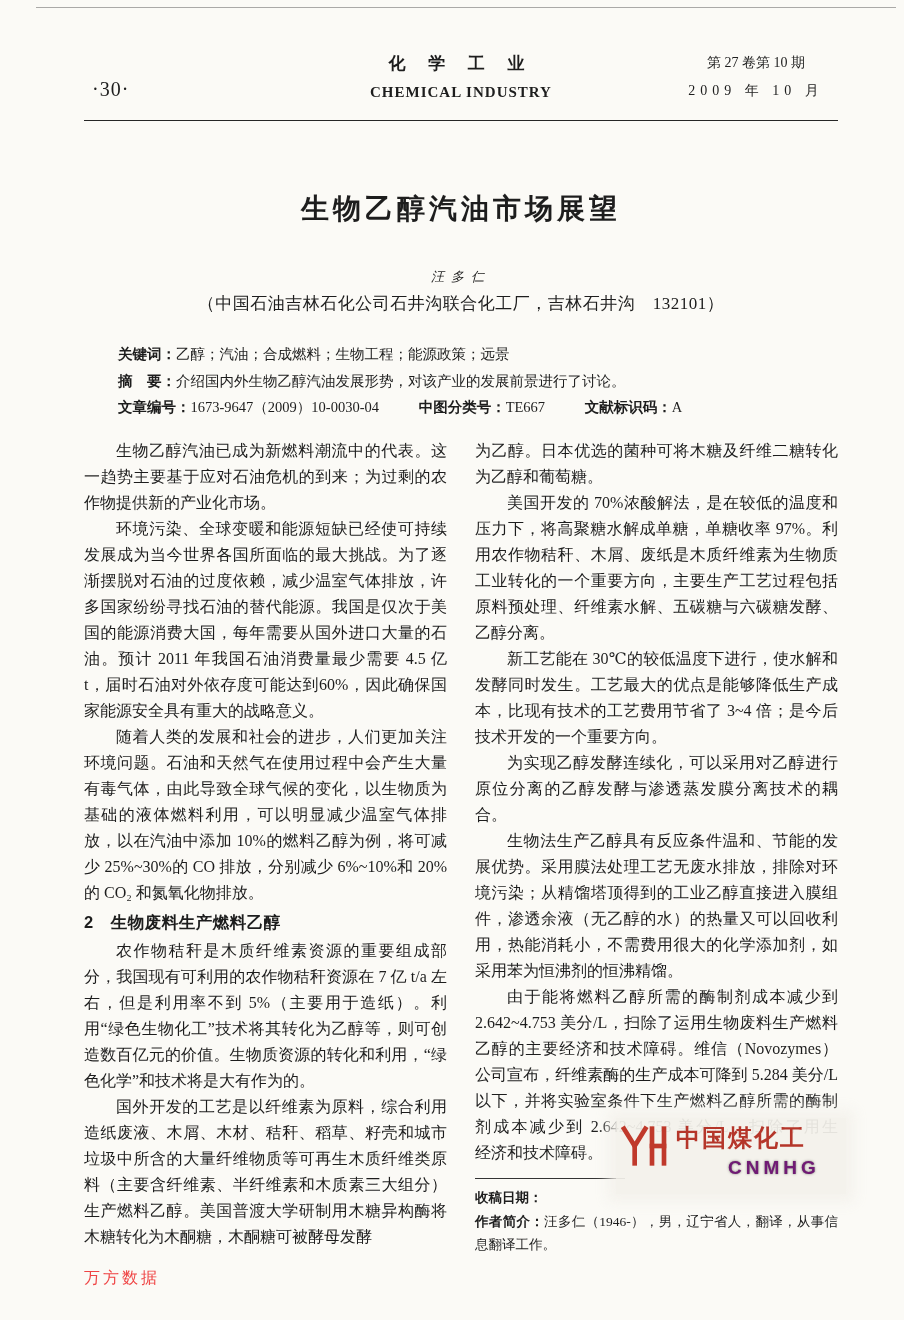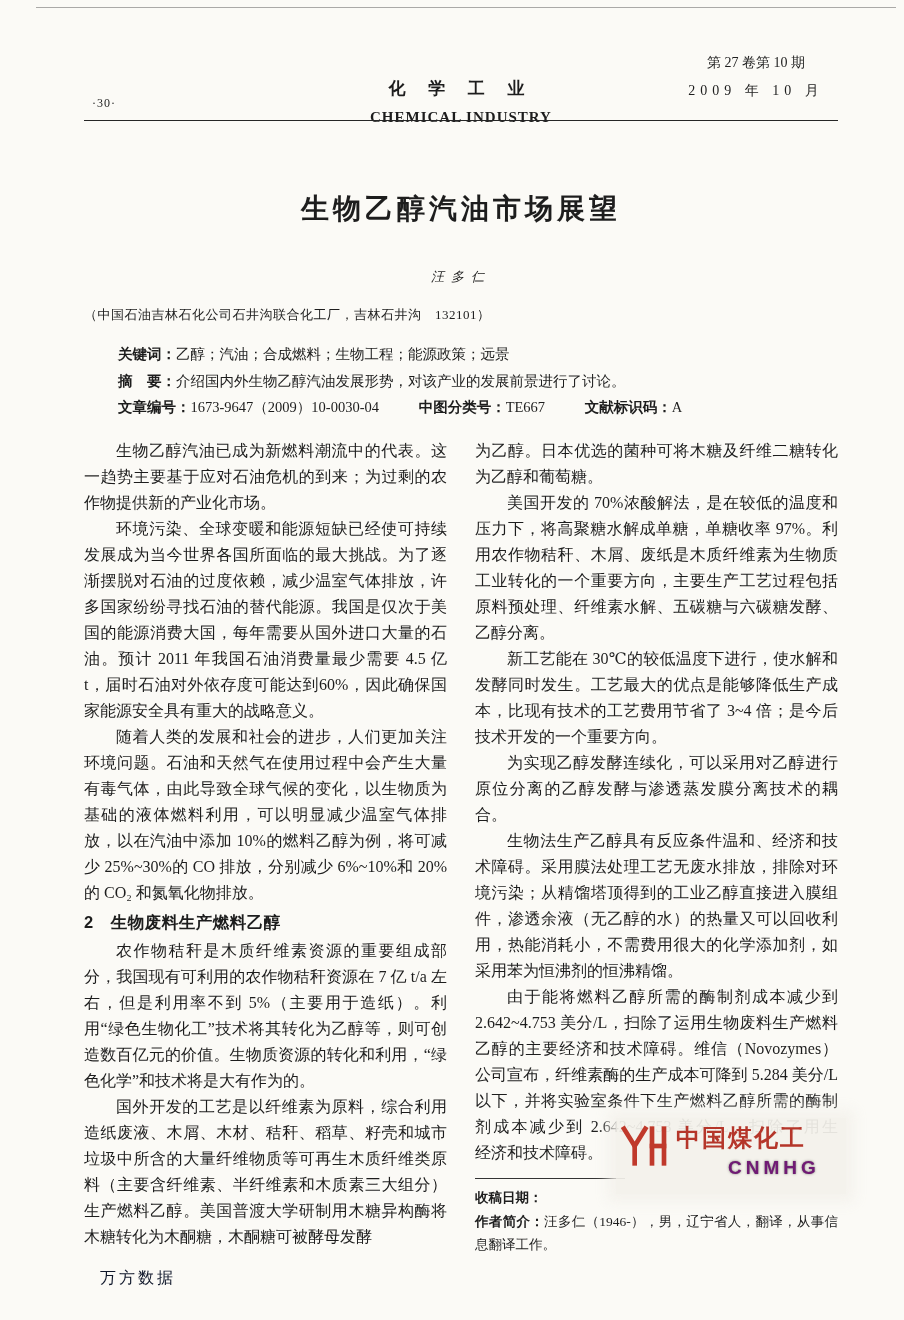--- a/index.html
+++ b/index.html
@@ -5,37 +5,37 @@
   * { margin:0; padding:0; box-sizing:border-box; }
   html,body { background:#e9e8e4; }
   .page {
     position:relative; width:904px; height:1320px; margin:0 auto;
     background:#fbfaf6; color:#1d1d1d; overflow:hidden;
     font-family:"Liberation Serif","DejaVu Serif",serif;
   }
   .scan-edge { position:absolute; top:7px; left:36px; width:860px; height:1px; background:rgba(70,70,70,.45); }
 
   
-  .ph-left  { position:absolute; left:92px; top:96px; font-size:12px; letter-spacing:1px; }
+  .ph-left  { position:absolute; left:92px; top:78px; font-size:20px; letter-spacing:1px; }
   .ph-center{ position:absolute; left:84px; top:52px; width:754px; text-align:center; }
-  .journal-cn { font-size:17px; font-weight:bold; letter-spacing:9px; font-family:"Liberation Sans","DejaVu Sans",sans-serif;margin-top:25px; }
+  .journal-cn { font-size:17px; font-weight:bold; letter-spacing:9px; font-family:"Liberation Sans","DejaVu Sans",sans-serif; }
   .journal-en { font-size:15px; font-weight:bold; letter-spacing:1px; margin-top:9px; }
   .ph-right { position:absolute; right:58px; top:54px; width:180px; text-align:center; font-size:14px; }
   .ph-right .date { margin-top:10px; letter-spacing:5px; }
   .header-rule { position:absolute; left:84px; top:120px; width:754px; border-top:1.6px solid #26262
 6; border-top:1.6px solid #262626; }
 
   
   .title { position:absolute; top:190px; left:84px; width:754px; text-align:center;
            font-size:28px; font-weight:bold; letter-spacing:4px;
            font-family:"Liberation Sans","DejaVu Sans",sans-serif; }
   .author { position:absolute; top:268px; left:84px; width:754px; text-align:center;
             font-size:13px; letter-spacing:7px; font-style:italic; }
-  .affiliation { position:absolute; top:306px; left:84px; width:754px; 
-                 font-size:13px; letter-spacing:.5px; }
+  .affiliation { position:absolute; top:292px; left:84px; width:754px; text-align:center;
+                 font-size:17px; letter-spacing:.5px; }
 
   
   .meta { position:absolute; left:118px; top:341px; width:688px; font-size:14.5px; line-height:26.5px; }
   .meta b { font-family:"Liberation Sans","DejaVu Sans",sans-serif; font-weight:bold; }
   .meta .id-group { margin-right:36px; }
 
   
   .columns { position:absolute; left:84px; top:438px; width:754px; display:flex; gap:28px; }
   .col { width:363px; font-size:16px; line-height:26px; text-align:justify; }
   .col p { text-indent:2em; }
@@ -55,21 +55,21 @@
                display:flex; align-items:flex-start; gap:8px; padding:5px 4px; }
   .wm-logo { flex:0 0 auto; }
   .wm-text { display:flex; flex-direction:column; align-items:flex-start;text-align:right; }
   .wm-cn { font-size:24px; font-weight:bold; color:#b5362a; letter-spacing:2px;
            font-family:"Liberation Sans","DejaVu Sans",sans-serif; line-height:30px; }
   .wm-en { font-size:19px; font-weight:bold; color:#701a75; letter-spacing:4px; margin:4px 0 0 52px;
            text-shadow:0 0 3px #9b9b93, 0 0 1px #8a8a82;
            font-family:"Liberation Sans","DejaVu Sans",sans-serif; }
 
   
-  .page-footer { position:absolute; left:100px; top:1268px; font-size:16px; color:#0f172a;
+  .page-footer { position:absolute; left:84px; top:1268px; font-size:16px; color:#ef4444;
                  letter-spacing:3px; font-family:Liberation Mono, monospace; }
 </style>
 </head>
 <body>
 
 <div class="page">
   <div class="scan-edge"></div>
 
   <div class="ph-left">·30·</div>
   <div class="ph-center">
@@ -103,21 +103,21 @@
       <p>随着人类的发展和社会的进步，人们更加关注环境问题。石油和天然气在使用过程中会产生大量有毒气体，由此导致全球气候的变化，以生物质为基础的液体燃料利用，可以明显减少温室气体排放，以在汽油中添加 10%的燃料乙醇为例，将可减少 25%~30%的 CO 排放，分别减少 6%~10%和 20%的 CO₂ 和氮氧化物排放。</p>
       <h2 class="section">2　生物废料生产燃料乙醇</h2>
       <p>农作物秸秆是木质纤维素资源的重要组成部分，我国现有可利用的农作物秸秆资源在 7 亿 t/a 左右，但是利用率不到 5%（主要用于造纸）。利用“绿色生物化工”技术将其转化为乙醇等，则可创造数百亿元的价值。生物质资源的转化和利用，“绿色化学”和技术将是大有作为的。</p>
       <p>国外开发的工艺是以纤维素为原料，综合利用造纸废液、木屑、木材、秸秆、稻草、籽壳和城市垃圾中所含的大量纤维物质等可再生木质纤维类原料（主要含纤维素、半纤维素和木质素三大组分）生产燃料乙醇。美国普渡大学研制用木糖异构酶将木糖转化为木酮糖，木酮糖可被酵母发酵</p>
     </div>
     <div class="col">
       <p class="cont">为乙醇。日本优选的菌种可将木糖及纤维二糖转化为乙醇和葡萄糖。</p>
       <p>美国开发的 70%浓酸解法，是在较低的温度和压力下，将高聚糖水解成单糖，单糖收率 97%。利用农作物秸秆、木屑、废纸是木质纤维素为生物质工业转化的一个重要方向，主要生产工艺过程包括原料预处理、纤维素水解、五碳糖与六碳糖发酵、乙醇分离。</p>
       <p>新工艺能在 30℃的较低温度下进行，使水解和发酵同时发生。工艺最大的优点是能够降低生产成本，比现有技术的工艺费用节省了 3~4 倍；是今后技术开发的一个重要方向。</p>
       <p>为实现乙醇发酵连续化，可以采用对乙醇进行原位分离的乙醇发酵与渗透蒸发膜分离技术的耦合。</p>
-      <p>生物法生产乙醇具有反应条件温和、经济和技术障碍。采用膜法处理工艺无废水排放，排除对环境污染；从精馏塔顶得到的工业乙醇直接进入膜组件，渗透余液（无乙醇的水）的热量又可以回收利用，热能消耗小，不需费用很大的化学添加剂，如采用苯为恒沸剂的恒沸精馏。</p>
+      <p>生物法生产乙醇具有反应条件温和、节能的发展优势。采用膜法处理工艺无废水排放，排除对环境污染；从精馏塔顶得到的工业乙醇直接进入膜组件，渗透余液（无乙醇的水）的热量又可以回收利用，热能消耗小，不需费用很大的化学添加剂，如采用苯为恒沸剂的恒沸精馏。</p>
       <p>由于能将燃料乙醇所需的酶制剂成本减少到 2.642~4.753 美分/L，扫除了运用生物废料生产燃料乙醇的主要经济和技术障碍。维信（Novozymes）公司宣布，纤维素酶的生产成本可降到 5.284 美分/L 以下，并将实验室条件下生产燃料乙醇所需的酶制剂成本减少到 2.642~4.753 美分/L，扫除了用生　　　　　　　　　　　经济和技术障碍。</p>
       <div class="footnote">
         <div class="fn-rule"></div>
         <p><b>收稿日期：</b></p>
         <p><b>作者简介：</b><span>汪多仁（1946-），男，辽宁省人，翻译，从事信息翻译工作。</span></p>
       </div>
     </div>
   </div>
 
   <div class="watermark">

